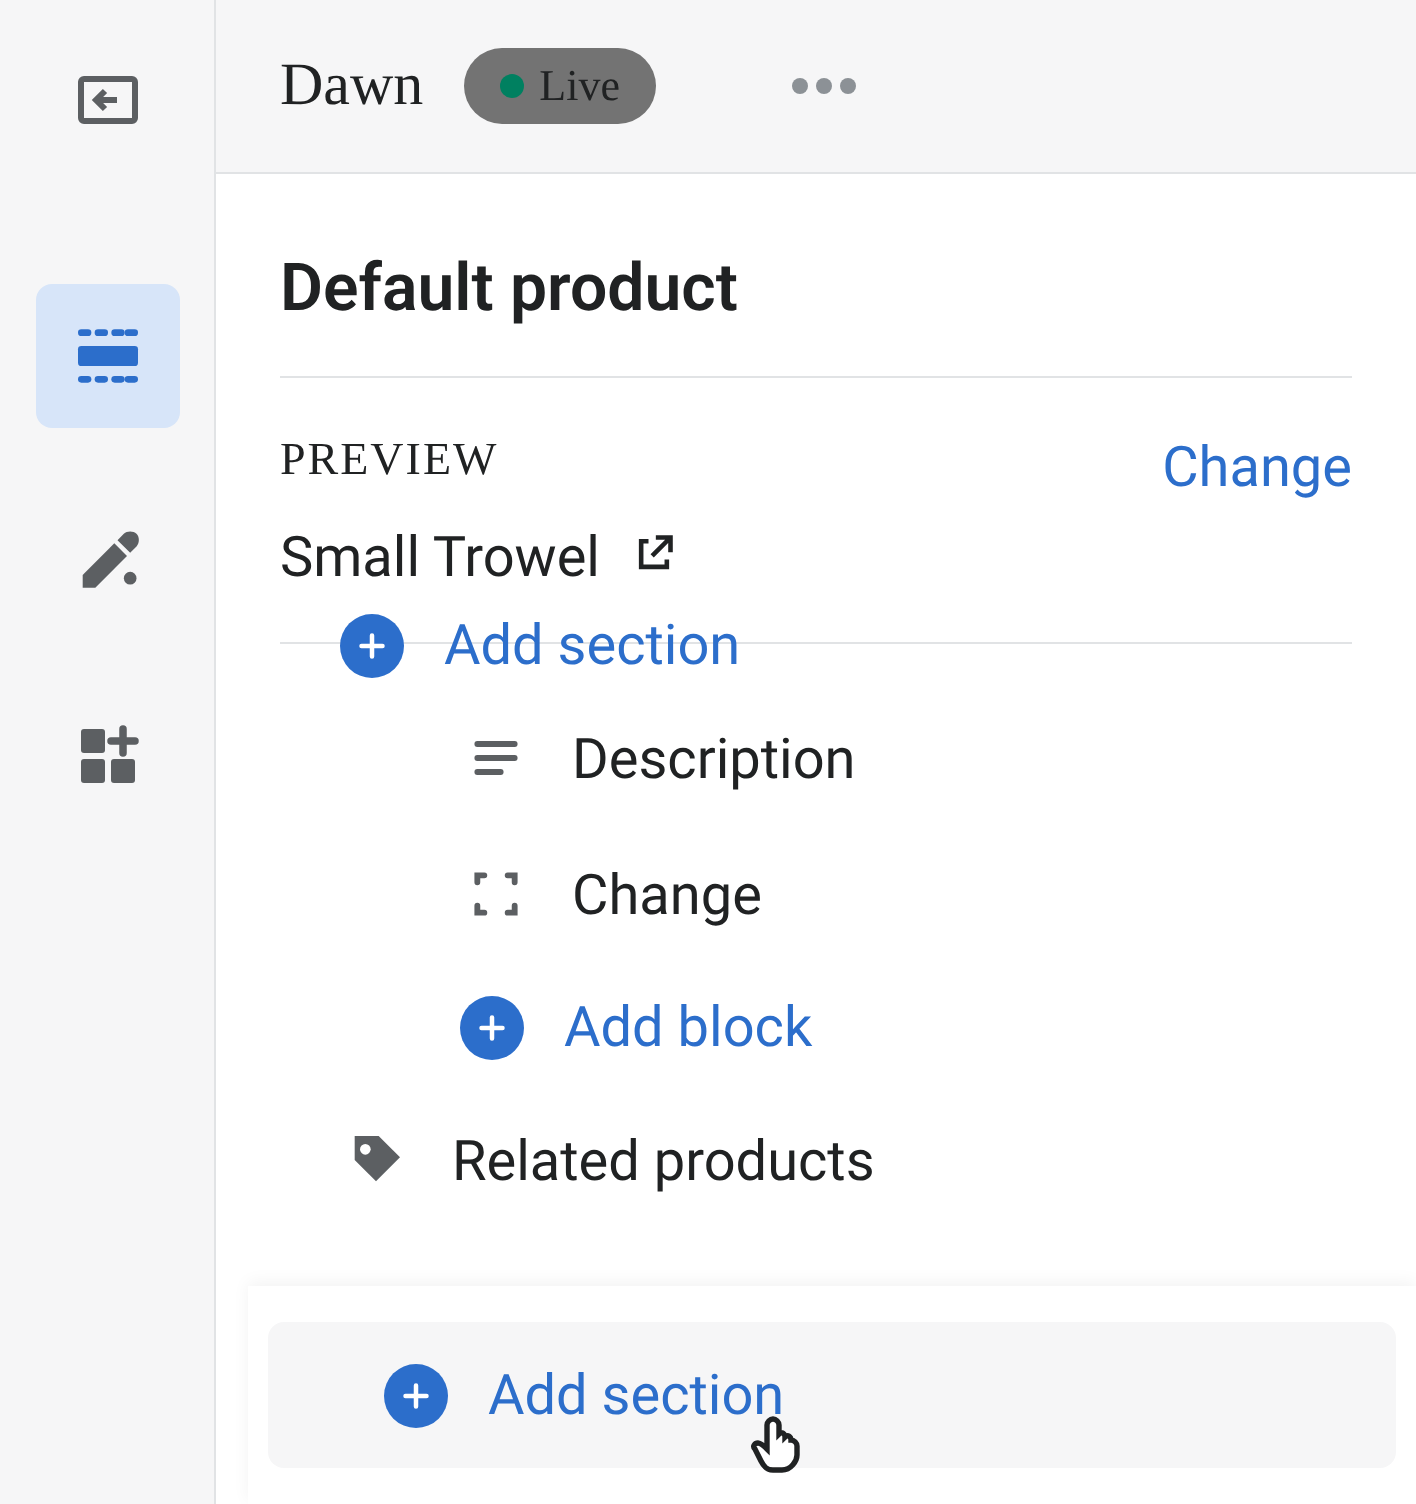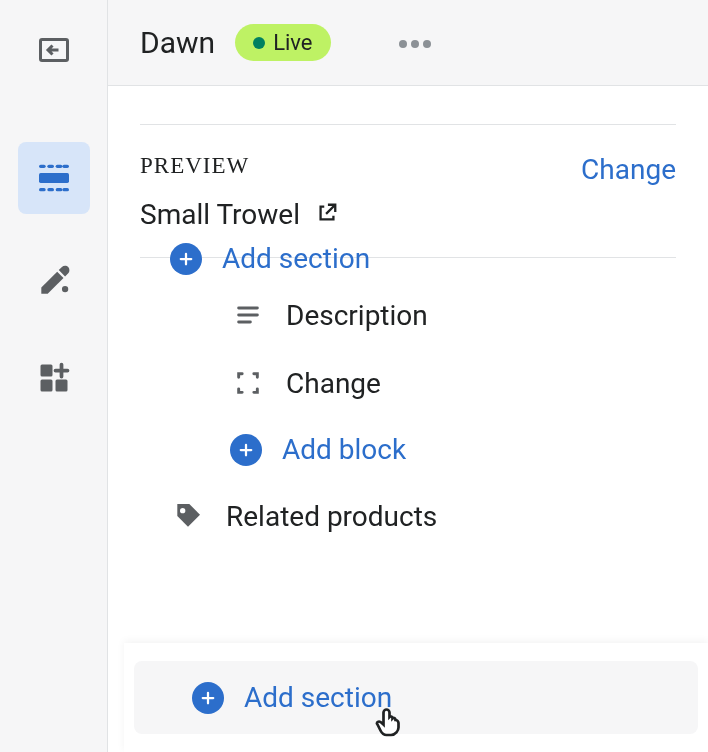--- a/index.html
+++ b/index.html
@@ -57,28 +57,29 @@
       display: flex;
       flex-direction: column;
     }
     .header {
       background: #f6f6f7;
       padding: 24px 32px;
       display: flex;
       align-items: center;
       gap: 20px;
       border-bottom: 1px solid #e1e3e5;
+      font-family: Liberation Serif, serif;
     }
     .header-title {
       font-size: 30px;
       font-weight: 400;
       color: #202223;
     }
     .status-badge {
-      background: #bef264;
+      background: #737373;
       border-radius: 20px;
       padding: 6px 18px;
       display: flex;
       align-items: center;
       gap: 8px;
       font-size: 22px;
       color: #202223;
     }
     .status-dot {
       width: 12px;
@@ -260,20 +261,21 @@
       <div class="more-button">
         <svg width="32" height="8" viewBox="0 0 32 8" fill="#8c9196">
           <circle cx="4" cy="4" r="4"></circle>
           <circle cx="16" cy="4" r="4"></circle>
           <circle cx="28" cy="4" r="4"></circle>
         </svg>
       </div>
     </div>
 
     <div class="content">
+      <h1 class="page-title">Default product</h1>
       <div class="divider"></div>
 
       <div class="preview-row">
         <span class="preview-label">PREVIEW</span>
         <span class="change-link">Change</span>
       </div>
       <div class="preview-product">
         <span>Small Trowel</span>
         <span>
           <svg width="22" height="22" viewBox="0 0 24 24" fill="none" stroke="#202223" stroke-width="2.5">

